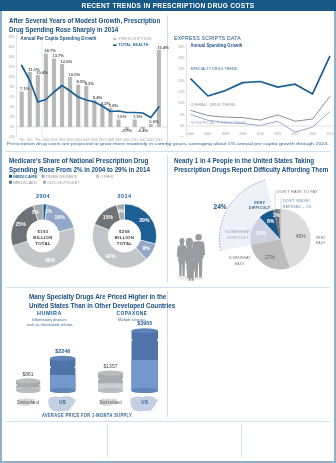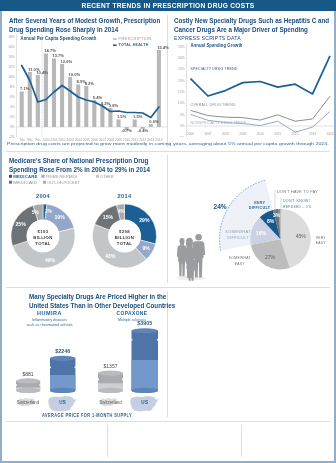--- a/index.html
+++ b/index.html
@@ -144,23 +144,20 @@
         <rect x="108" y="4.2" width="3.6" height="1.6" fill="#b8b8b8"></rect>
         <text x="113.5" y="6.3" text-anchor="start" class="leg1" textLength="33" lengthAdjust="spacingAndGlyphs">PRESCRIPTION</text>
         <rect x="108" y="10.4" width="3.6" height="1.6" fill="#1b5f95"></rect>
         <text x="113.5" y="12.4" text-anchor="start" class="leg2" textLength="30" lengthAdjust="spacingAndGlyphs">TOTAL HEALTH</text>
       </svg>
     </div>
   <div class="note" style="left:7px;top:141px;width:326px;">
     <span>Prescription drug costs are projected to grow more modestly in coming years, averaging about 5% annual per capita growth through 2024.</span>
   </div>
 
-  <div class="ttl" style="left:174px;top:17px;width:158px;">
-    <span>Costly New Specialty Drugs Such as Hepatitis C and Cancer Drugs Are a Major Driver of Spending</span>
-  </div>
   <div class="sub" style="left:174px;top:35px;">EXPRESS SCRIPTS DATA</div>
   <div id="p2chart" style="position:absolute;left:170px;top:41px;">
       <svg width="166" height="96" viewBox="0 0 166 96">
         <text x="14.5" y="6.7" text-anchor="end" class="axlbl">35%</text>
         <text x="14.5" y="18.05714285714286" text-anchor="end" class="axlbl">30%</text>
         <text x="14.5" y="29.414285714285715" text-anchor="end" class="axlbl">25%</text>
         <text x="14.5" y="40.77142857142857" text-anchor="end" class="axlbl">20%</text>
         <text x="14.5" y="52.12857142857143" text-anchor="end" class="axlbl">15%</text>
         <text x="14.5" y="63.48571428571429" text-anchor="end" class="axlbl">10%</text>
         <text x="14.5" y="74.84285714285714" text-anchor="end" class="axlbl">5%</text>
@@ -234,20 +231,23 @@
         <text x="141.10462487779898" y="66.37693953533432" text-anchor="middle" class="pcw">9%</text>
         <text x="105.39170721591151" y="74.3597224142915" text-anchor="middle" class="pcw">43%</text>
         <text x="102.90107218037635" y="34.77221215227546" text-anchor="middle" class="pcw">15%</text>
         <text x="116.35413583753598" y="28.697920997006605" text-anchor="middle" class="pcg">4%</text>
         <text x="119.5" y="48.8" text-anchor="middle" class="cntr">$298</text>
         <text x="119.5" y="54.8" text-anchor="middle" class="cntr">BILLION</text>
         <text x="119.5" y="60.8" text-anchor="middle" class="cntr">TOTAL</text>
       </svg>
     </div>
 
+  <div class="ttl" style="left:174px;top:157px;width:158px;">
+    <span>Nearly 1 in 4 People in the United States Taking Prescription Drugs Report Difficulty Affording Them</span>
+  </div>
   <div id="p4chart" style="position:absolute;left:170px;top:175px;">
       <svg width="166" height="112" viewBox="0 0 166 112">
         <path d="M 110.5 64.2 L 50.58047770554999 75.6302601897292 A 61 61 0 0 1 95.32991688294382 5.116427171153511 Z" fill="#eef1f7"></path>
         <path d="M 50.58047770554999 75.6302601897292 A 61 61 0 0 1 95.32991688294382 5.116427171153511" fill="none" stroke="#5b86b5" stroke-width="0.7" stroke-dasharray="1.6,1.3"></path>
         <path d="M 110.5 64.2 L 110.5 34 A 30.2 30.2 0 0 1 119.83231323012342 92.92190679211365 Z" fill="#dcdcdc"></path>
         <path d="M 110.5 64.2 L 119.83231323012342 92.92190679211365 A 30.2 30.2 0 0 1 80.8349250279936 69.85891570048888 Z" fill="#bdbdbd"></path>
         <path d="M 110.5 64.2 L 80.8349250279936 69.85891570048888 A 30.2 30.2 0 0 1 89.8266774009536 42.18514745187338 Z" fill="#ccd2e4"></path>
         <path d="M 110.5 64.2 L 89.8266774009536 42.18514745187338 A 30.2 30.2 0 0 1 102.98956540762137 34.94878853391535 Z" fill="#17588c"></path>
         <path d="M 110.5 64.2 L 102.98956540762137 34.94878853391535 A 30.2 30.2 0 0 1 108.60372631021471 34.0595928014662 Z" fill="#6e7377"></path>
         <path d="M 110.5 64.2 L 108.60372631021471 34.0595928014662 A 30.2 30.2 0 0 1 110.5 34 Z" fill="#8d8f92"></path>

